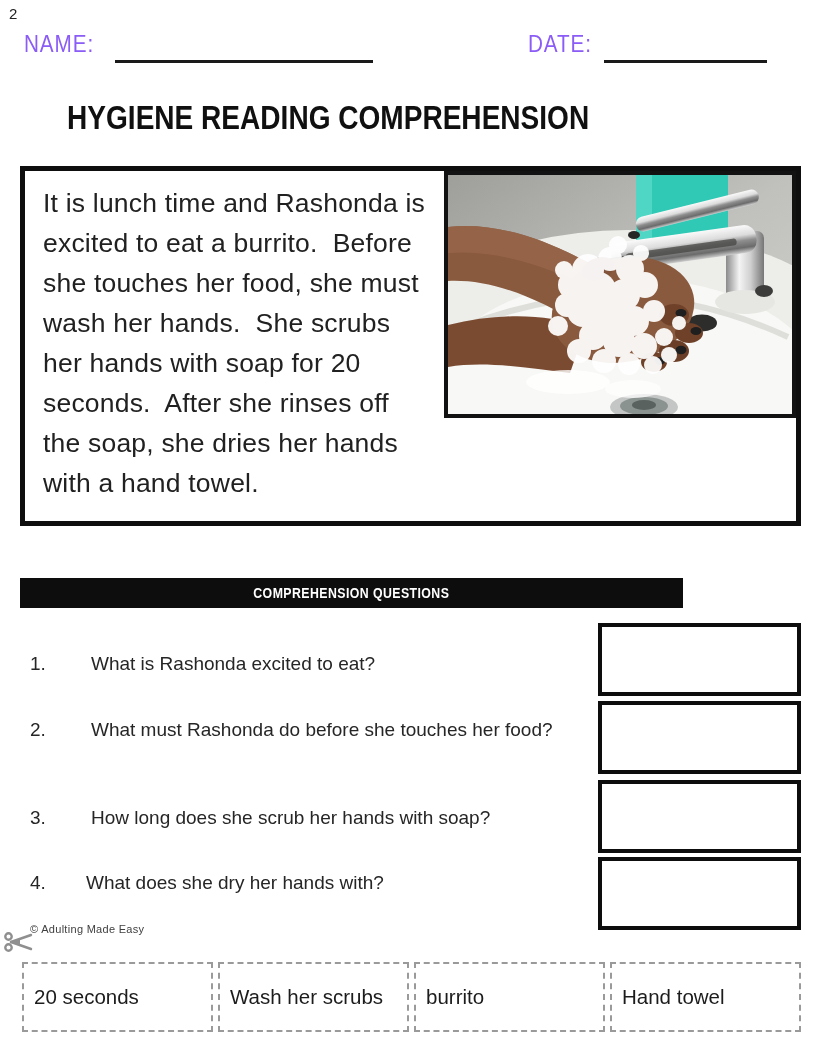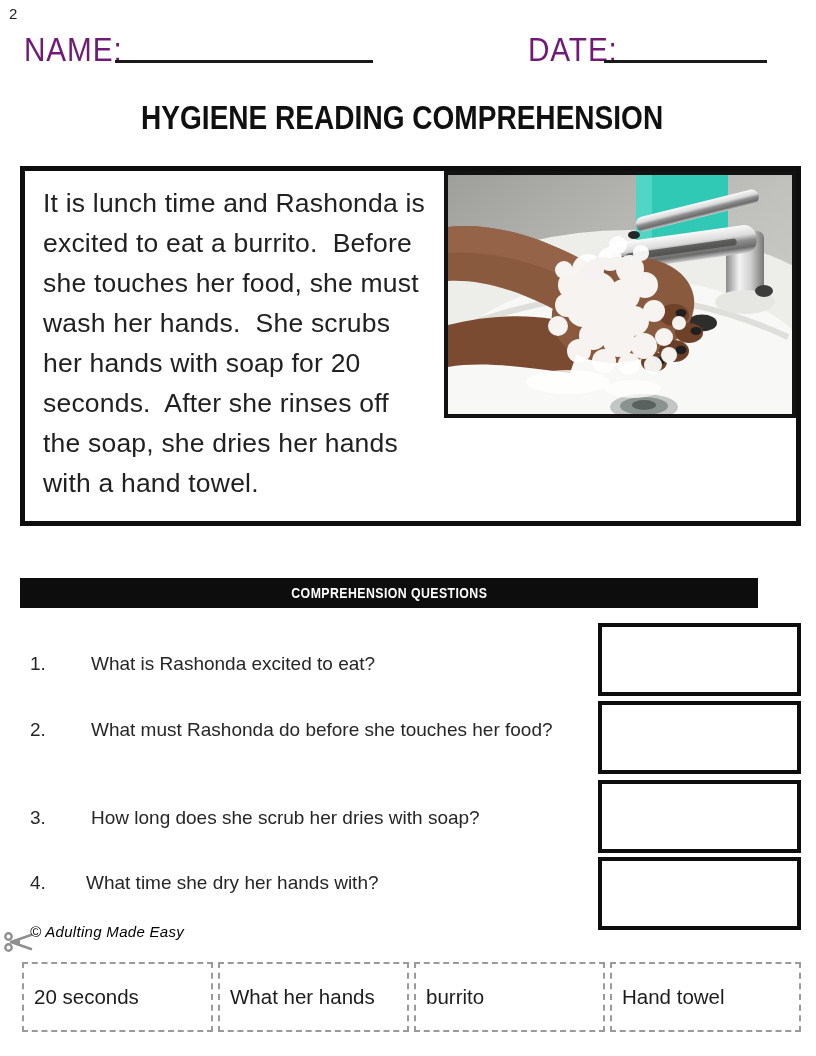--- a/index.html
+++ b/index.html
@@ -7,58 +7,58 @@
   .page {
     position:relative; width:816px; height:1056px; background:#ffffff;
     font-family:"Liberation Sans", sans-serif; color:#1c1c1c; overflow:hidden;
     margin:0 auto;
   }
   .condensed { display:inline-block; transform:scaleX(.85); transform-origin:center; }
   .condensed-left { display:inline-block; transform:scaleX(.9); transform-origin:left center; }
 
   
   .page-num { position:absolute; left:9px; top:5px; font-size:15px; color:#222; }
-  .hdr-label { position:absolute; top:31px; font-size:33px; color:#701a75; letter-spacing:1px; }
+  .hdr-label { position:absolute; top:31px; font-size:23px; color:#8b5cf6; letter-spacing:1px; }
   .name-label { left:24px; }
   .date-label { left:528px; }
   .hdr-line { position:absolute; top:60px; height:0; border-bottom:3px solid #1a1a1a; }
   .name-line { left:115px; width:258px; }
   .date-line { left:604px; width:163px; }
 
-  .title { position:absolute; top:99px; left:0; width:804px; text-align:center;
-           font-size:33px; font-weight:bold; color:#101010; white-space:nowrap; }
+  .title { position:absolute; top:99px; left:0; width:804px; text-align:left;
+           font-size:33px; font-weight:bold; color:#101010; white-space:nowrap;padding-left:21px; }
 
   
   .passage-box { position:absolute; left:20px; top:166px; width:781px; height:360px;
                  border:5px solid #0e0e0e; background:#fff; padding:12px 18px 0 18px; }
   .photo { float:right; width:352px; height:247px; margin:-12px -18px 10px 16px;
            border:4px solid #121212; background:#c4c4c0; overflow:hidden; }
   .photo svg { display:block; }
   .passage-text { font-size:26.5px; line-height:40px; color:#212121; letter-spacing:.2px;
                   white-space:pre-wrap; }
 
   
-  .qbar { position:absolute; left:20px; top:578px; width:738px; height:30px; background:#0d0d0d;
+  .qbar { position:absolute; left:20px; top:578px; width:663px; height:30px; background:#0d0d0d;
           display:flex; align-items:center; justify-content:center; }
   .qbar-label { color:#ffffff; font-size:14.5px; font-weight:bold; letter-spacing:.5px; white-space:nowrap; }
 
   
   .q { position:absolute; left:30px; display:flex; font-size:19px; line-height:23.5px; color:#262626; }
   .q-num { width:37px; flex:0 0 37px; }
   .q-text { max-width:490px;margin-left:24px; }
   .q1 { top:652px; } .q2 { top:718px; } .q3 { top:806px; } .q4 { top:871px; }
   .q4 .q-num { width:32px; flex-basis:32px; }
 
   .abox { position:absolute; left:598px; width:203px; height:73px;
           border:4px solid #0d0d0d; background:#ffffff; }
   .abox1 { top:623px; } .abox2 { top:701px; } .abox3 { top:780px; } .abox4 { top:857px; }
 
   
   .scissors { position:absolute; left:4px; top:929px; }
-  .copyright { position:absolute; left:30px; top:923px; font-size:15px; color:#000000; letter-spacing:.3px;font-style:italic; }
+  .copyright { position:absolute; left:30px; top:923px; font-size:11px; color:#404040; letter-spacing:.3px; }
 
   .bank { position:absolute; left:22px; top:962px; width:779px; height:70px; display:flex; gap:5px; }
   .bank-cell { flex:1; border:2px dashed #9a9a9a; display:flex; align-items:center; justify-content:flex-start;
                text-align:center; font-size:20.5px; color:#1c1c1c; line-height:1.2; padding:4px 10px; background:#fff; }
 </style>
 </head>
 <body>
 
 <div class="page">
 
@@ -180,25 +180,25 @@
   <div class="q q1">
     <span class="q-num">1.</span>
     <span class="q-text">What is Rashonda excited to eat?</span>
   </div>
   <div class="q q2">
     <span class="q-num">2.</span>
     <span class="q-text">What must Rashonda do before she touches her food?</span>
   </div>
   <div class="q q3">
     <span class="q-num">3.</span>
-    <span class="q-text">How long does she scrub her dries with soap?</span>
+    <span class="q-text">How long does she scrub her hands with soap?</span>
   </div>
   <div class="q q4">
     <span class="q-num">4.</span>
-    <span class="q-text">What time she dry her hands with?</span>
+    <span class="q-text">What does she dry her hands with?</span>
   </div>
 
   <div class="abox abox1"></div>
   <div class="abox abox2"></div>
   <div class="abox abox3"></div>
   <div class="abox abox4"></div>
 
   <div class="scissors">
     <svg width="30" height="26" viewBox="0 0 30 26" xmlns="http://www.w3.org/2000/svg">
       <g stroke="#8f8f8f" stroke-width="2.4" fill="none" stroke-linecap="round">
@@ -210,21 +210,21 @@
       <path d="M7,13 L16,9.8 L16,16.2 Z" fill="#8f8f8f"></path>
     </svg>
   </div>
   <div class="copyright">© Adulting Made Easy</div>
 
   <div class="bank">
     <div class="bank-cell">
       <span>20 seconds</span>
     </div>
     <div class="bank-cell">
-      <span>What her hands</span>
+      <span>Wash her scrubs</span>
     </div>
     <div class="bank-cell">
       <span>burrito</span>
     </div>
     <div class="bank-cell">
       <span>Hand towel</span>
     </div>
   </div>
 
 </div>

